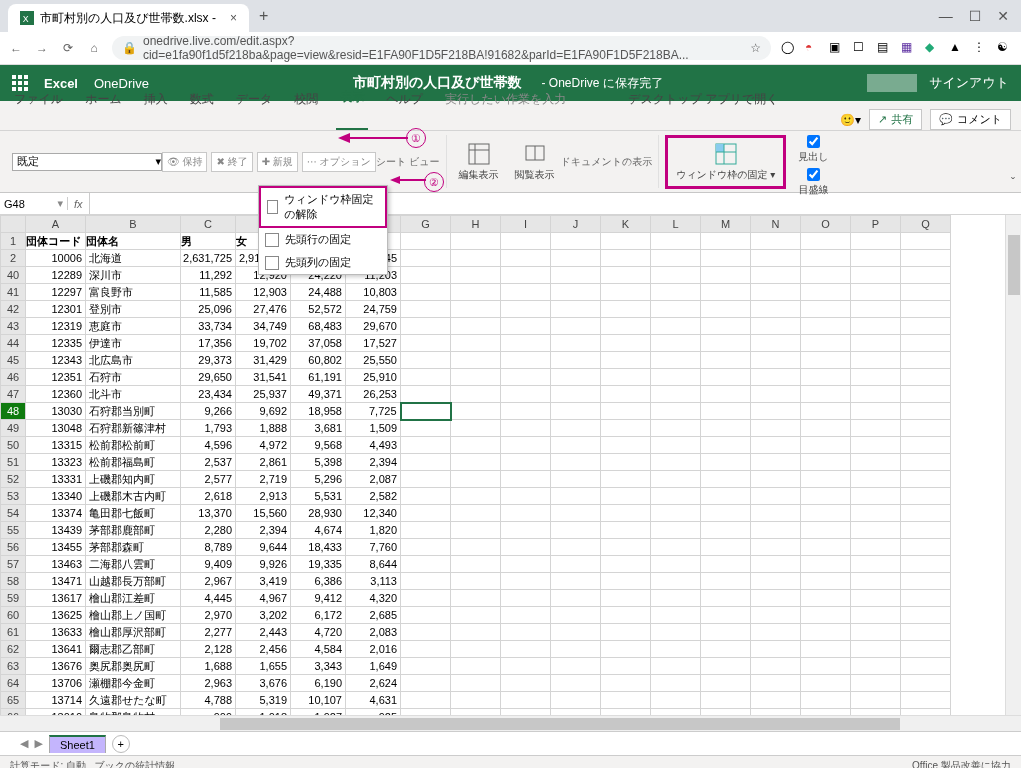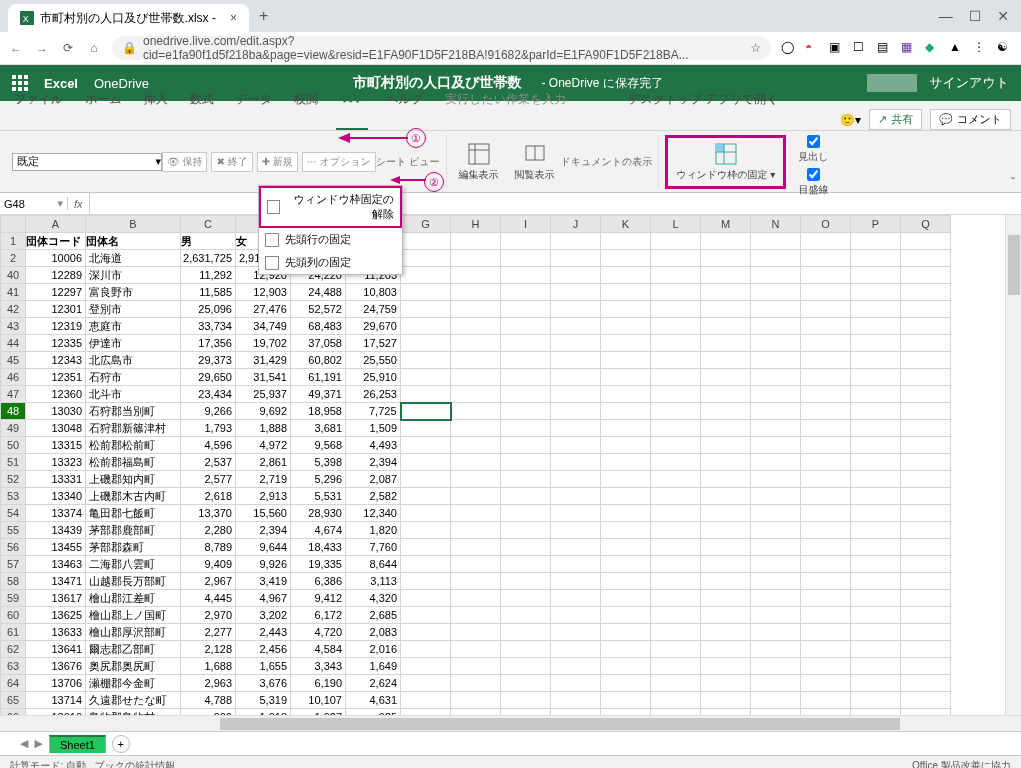--- a/index.html
+++ b/index.html
@@ -45,21 +45,21 @@
 .sheet-view-box { width: 150px; height: 18px; border: 1px solid #aaa; background: #fff; font-size: 11px; padding-left: 4px; display: flex; align-items: center; justify-content: space-between;}
 .big-icon-btn { display: flex; flex-direction: column; align-items: center; padding: 2px 6px; gap: 2px; }
 .big-icon-svg { width: 24px; height: 24px; }
 .big-icon-label { font-size: 10px; color: #444; }
 .freeze-btn-wrap { border: 3px solid #c1007f; padding: 2px; }
 .check-row { display: flex; flex-direction: column; gap: 4px; font-size: 10px; color: #444; padding-left: 6px;}
 .check-row label { display: flex; gap: 2px; align-items: center; flex-direction: column;}
 .ribbon-collapse { position: absolute; right: 6px; bottom: 2px; color: #666; }
 
 
-.freeze-dropdown { position: absolute; top: 54px; left: 258px; background: #fff; border: 1px solid #bbb; box-shadow: 2px 2px 4px rgba(0,0,0,0.2); z-index: 50; width: 145px; text-align: right;}
+.freeze-dropdown { position: absolute; top: 54px; left: 258px; background: #fff; border: 1px solid #bbb; box-shadow: 2px 2px 4px rgba(0,0,0,0.2); z-index: 50; width: 130px;}
 .freeze-dropdown-item { display: flex; align-items: center; gap: 6px; padding: 4px 6px; font-size: 11px; }
 .freeze-dropdown-item.highlight { border: 2px solid #c1007f; }
 .dd-icon { width: 14px; height: 14px; border: 1px solid #888;}
 
 
 .anno-circle { position: absolute; width: 20px; height: 20px; border: 1.5px solid #c1007f; border-radius: 50%; display: flex; align-items: center; justify-content: center; color: #c1007f; font-size: 11px; z-index: 60;}
 .anno-arrow { position: absolute; z-index: 55; }
 
 
 .namebar { display: flex; align-items: center; height: 22px; border-bottom: 1px solid #d4d4d4; font-size: 11px;}
@@ -80,21 +80,21 @@
 tr.row48 th.rowhdr { background: #0f7b0f; color: #fff; }
 td.selected { border: 2px solid #217346 !important; }
 .rowcut { height: 8px !important; }
 .vscroll { position: absolute; right: 0; top: 0; width: 16px; height: 100%; background: #f0f0f0; border-left: 1px solid #ddd;}
 .vscroll-thumb { position: absolute; top: 20px; width: 12px; left: 2px; height: 60px; background: #c7c7c7;}
 .hscroll { height: 16px; background: #f0f0f0; border-top: 1px solid #ddd; display: flex; align-items: center;}
 .hscroll-thumb { margin-left: 220px; height: 12px; width: 680px; background: #c7c7c7;}
 
 
 .sheet-tabs { height: 24px; display: flex; align-items: center; border-top: 1px solid #ccc; padding-left: 20px; gap: 6px; font-size: 11px;}
-.sheet-tab { border: 1px solid #aaa; border-bottom: none; padding: 2px 10px; background: #22c55e; border-top: 2px solid #217346;}
+.sheet-tab { border: 1px solid #aaa; border-bottom: none; padding: 2px 10px; background: #c4b5fd; border-top: 2px solid #217346;}
 .add-sheet { width: 18px; height: 18px; border: 1px solid #bbb; border-radius: 50%; display: flex; align-items: center; justify-content: center;}
 
 
 .status-bar { height: 20px; background: #f3f2f1; border-top: 1px solid #ccc; display: flex; align-items: center; justify-content: space-between; padding: 0 10px; font-size: 10px; color: #555;}
 </style>
 </head>
 <body>
 
 <div class="browser-chrome">
   <div class="tab-bar">

